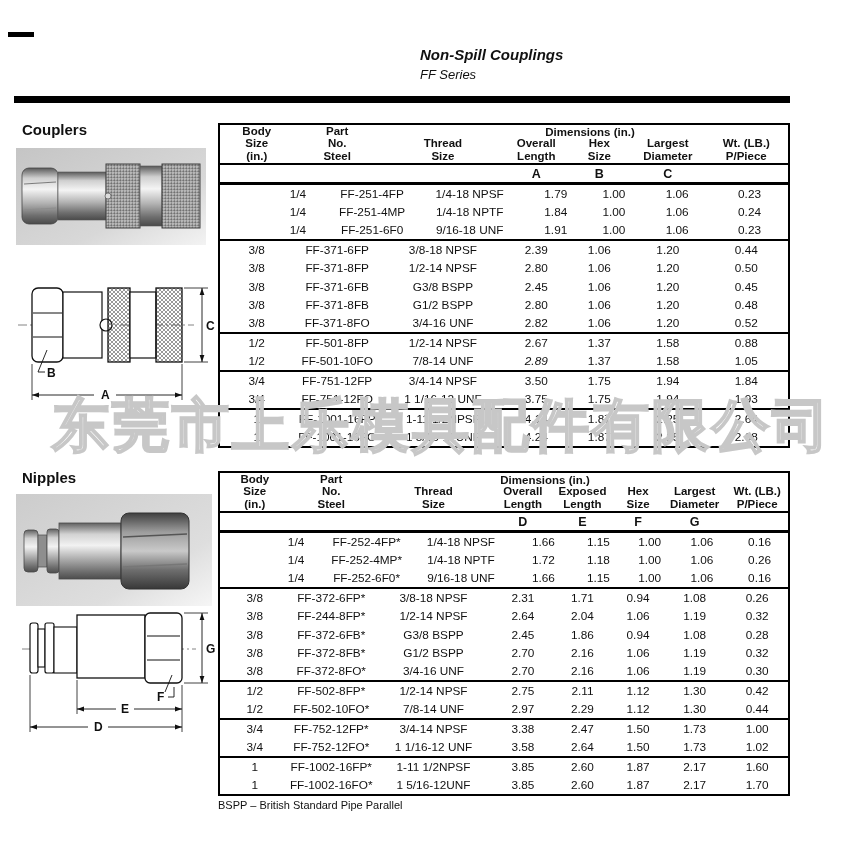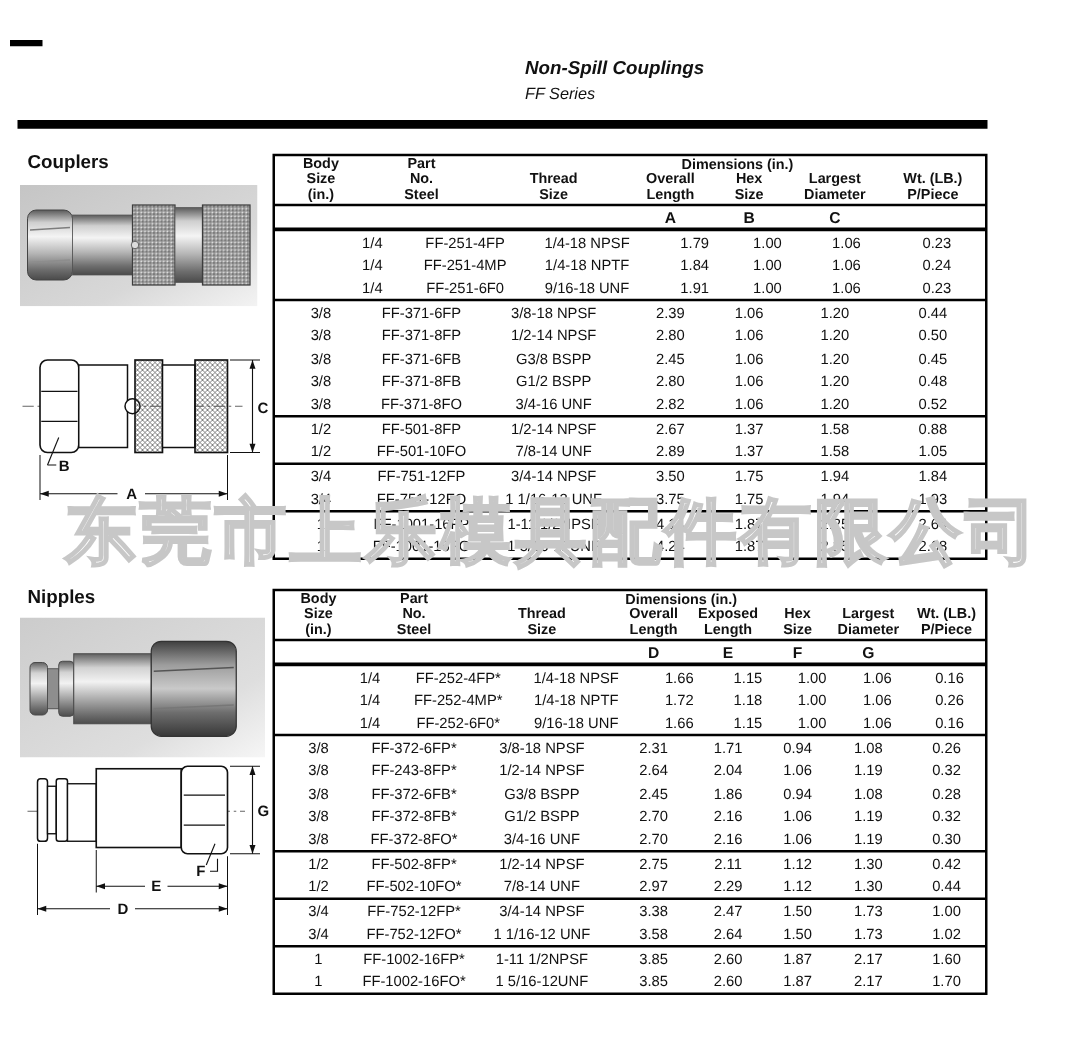--- a/index.html
+++ b/index.html
@@ -326,21 +326,21 @@
             <div class="tcell" style="width: 125px;">1/2-14 NPSF</div>
             <div class="tcell" style="width: 63px;">2.67</div>
             <div class="tcell" style="width: 64px;">1.37</div>
             <div class="tcell" style="width: 74px;">1.58</div>
             <div class="tcell" style="width: 84px;">0.88</div>
           </div>
           <div class="trow">
             <div class="tcell" style="width: 74px;">1/2</div>
             <div class="tcell" style="width: 88px;">FF-501-10FO</div>
             <div class="tcell" style="width: 125px;">7/8-14 UNF</div>
-            <div class="tcell" style="width: 63px;">2.89</div>
+            <div class="tcell" style="width: 63px; font-style: italic;">2.89</div>
             <div class="tcell" style="width: 64px;">1.37</div>
             <div class="tcell" style="width: 74px;">1.58</div>
             <div class="tcell" style="width: 84px;">1.05</div>
           </div>
         </div>
         <div class="tgroup">
           <div class="trow">
             <div class="tcell" style="width: 74px;">3/4</div>
             <div class="tcell" style="width: 88px;">FF-751-12FP</div>
             <div class="tcell" style="width: 125px;">3/4-14 NPSF</div>
@@ -470,21 +470,21 @@
             <div class="tcell" style="width: 84px;">FF-372-6FP*</div>
             <div class="tcell" style="width: 122px;">3/8-18 NPSF</div>
             <div class="tcell" style="width: 58px;">2.31</div>
             <div class="tcell" style="width: 62px;">1.71</div>
             <div class="tcell" style="width: 50px;">0.94</div>
             <div class="tcell" style="width: 64px;">1.08</div>
             <div class="tcell" style="width: 62px;">0.26</div>
           </div>
           <div class="trow">
             <div class="tcell" style="width: 70px;">3/8</div>
-            <div class="tcell" style="width: 84px;">FF-243-8FP*</div>
+            <div class="tcell" style="width: 84px;">FF-244-8FP*</div>
             <div class="tcell" style="width: 122px;">1/2-14 NPSF</div>
             <div class="tcell" style="width: 58px;">2.64</div>
             <div class="tcell" style="width: 62px;">2.04</div>
             <div class="tcell" style="width: 50px;">1.06</div>
             <div class="tcell" style="width: 64px;">1.19</div>
             <div class="tcell" style="width: 62px;">0.32</div>
           </div>
           <div class="trow">
             <div class="tcell" style="width: 70px;">3/8</div>
             <div class="tcell" style="width: 84px;">FF-372-6FB*</div>
@@ -579,17 +579,18 @@
             <div class="tcell" style="width: 62px;">2.60</div>
             <div class="tcell" style="width: 50px;">1.87</div>
             <div class="tcell" style="width: 64px;">2.17</div>
             <div class="tcell" style="width: 62px;">1.70</div>
           </div>
         </div>
       </div>
     </div>
 
   <div class="footnotes">
+    <div>BSPP – British Standard Pipe Parallel</div>
   </div>
 
   <div class="watermark">东莞市上乐模具配件有限公司</div>
 
 </div>
 
 </body></html>

